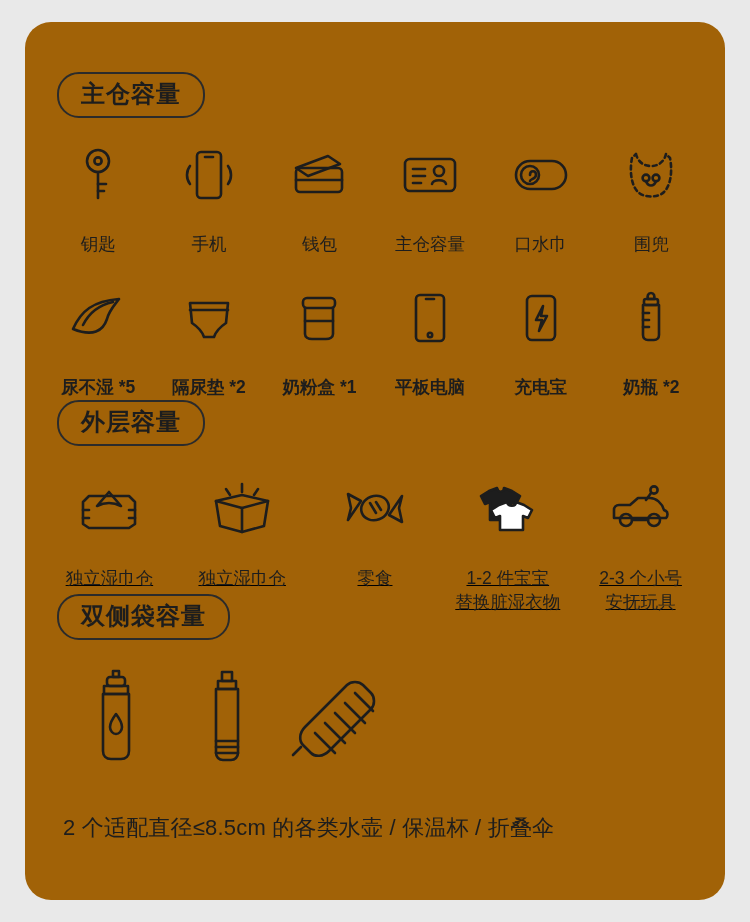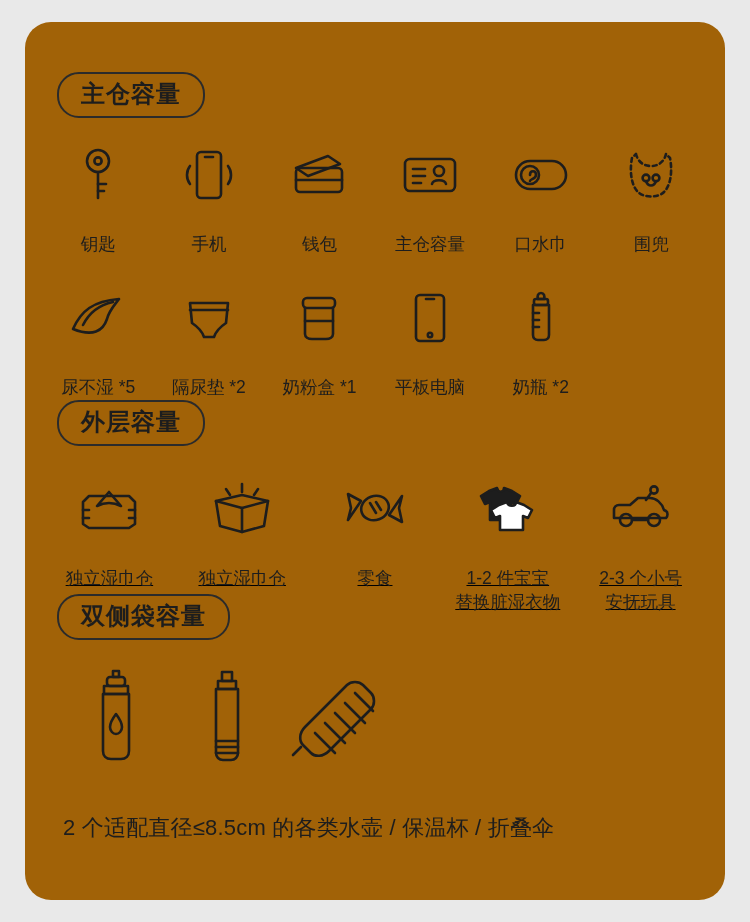--- a/index.html
+++ b/index.html
@@ -159,21 +159,21 @@
             <path d="M12 8 C12 8 14 20 27 20 C40 20 42 8 42 8 L46 12 C48 22 48 38 40 46 C34 52 20 52 14 46 C6 38 6 22 8 12 Z" stroke-dasharray="4 3.5"></path>
             <circle cx="22" cy="32" r="3.4"></circle>
             <circle cx="32" cy="32" r="3.4"></circle>
             <path d="M22 35 C24 41 30 41 32 35"></path>
           </svg>
         </div>
         <div class="label">围兜</div>
       </div>
     </div>
 
-    <div class="grid grid-6" style="margin-top:30px;">
+    <div class="grid grid-6" style="margin-top:30px;font-weight:bold;">
 
       <div class="cell">
         <div class="icon">
           <svg width="70" height="58" viewBox="0 0 70 58" fill="none" stroke="#1d1d1d" stroke-width="2.6" stroke-linecap="round" stroke-linejoin="round">
             <path d="M10 40 C18 22 30 12 56 10 C50 18 46 22 44 30 C40 42 30 48 10 40 Z"></path>
             <path d="M20 36 C26 24 36 16 50 13"></path>
           </svg>
         </div>
         <div class="label">尿不湿 *5</div>
       </div>
@@ -203,20 +203,29 @@
         <div class="icon">
           <svg width="48" height="58" viewBox="0 0 48 58" fill="none" stroke="#1d1d1d" stroke-width="2.6" stroke-linecap="round" stroke-linejoin="round">
             <rect x="10" y="6" width="28" height="46" rx="4"></rect>
             <path d="M20 10 L28 10"></path>
             <circle cx="24" cy="46" r="2.2"></circle>
           </svg>
         </div>
         <div class="label">平板电脑</div>
       </div>
 
+      <div class="cell">
+        <div class="icon">
+          <svg width="48" height="58" viewBox="0 0 48 58" fill="none" stroke="#1d1d1d" stroke-width="2.6" stroke-linecap="round" stroke-linejoin="round">
+            <rect x="10" y="7" width="28" height="44" rx="5"></rect>
+            <path d="M26 17 L19 31 L25 31 L22 42 L30 27 L24 27 Z"></path>
+          </svg>
+        </div>
+        <div class="label">充电宝</div>
+      </div>
 
       <div class="cell">
         <div class="icon">
           <svg width="44" height="58" viewBox="0 0 44 58" fill="none" stroke="#1d1d1d" stroke-width="2.6" stroke-linecap="round" stroke-linejoin="round">
             <path d="M22 4 C19 4 18 7 19 10 L25 10 C26 7 25 4 22 4 Z"></path>
             <rect x="15" y="10" width="14" height="6" rx="2"></rect>
             <path d="M14 16 L30 16 L30 46 C30 49 28 51 25 51 L19 51 C16 51 14 49 14 46 Z"></path>
             <path d="M14 24 L20 24"></path>
             <path d="M14 31 L20 31"></path>
             <path d="M14 38 L20 38"></path>

